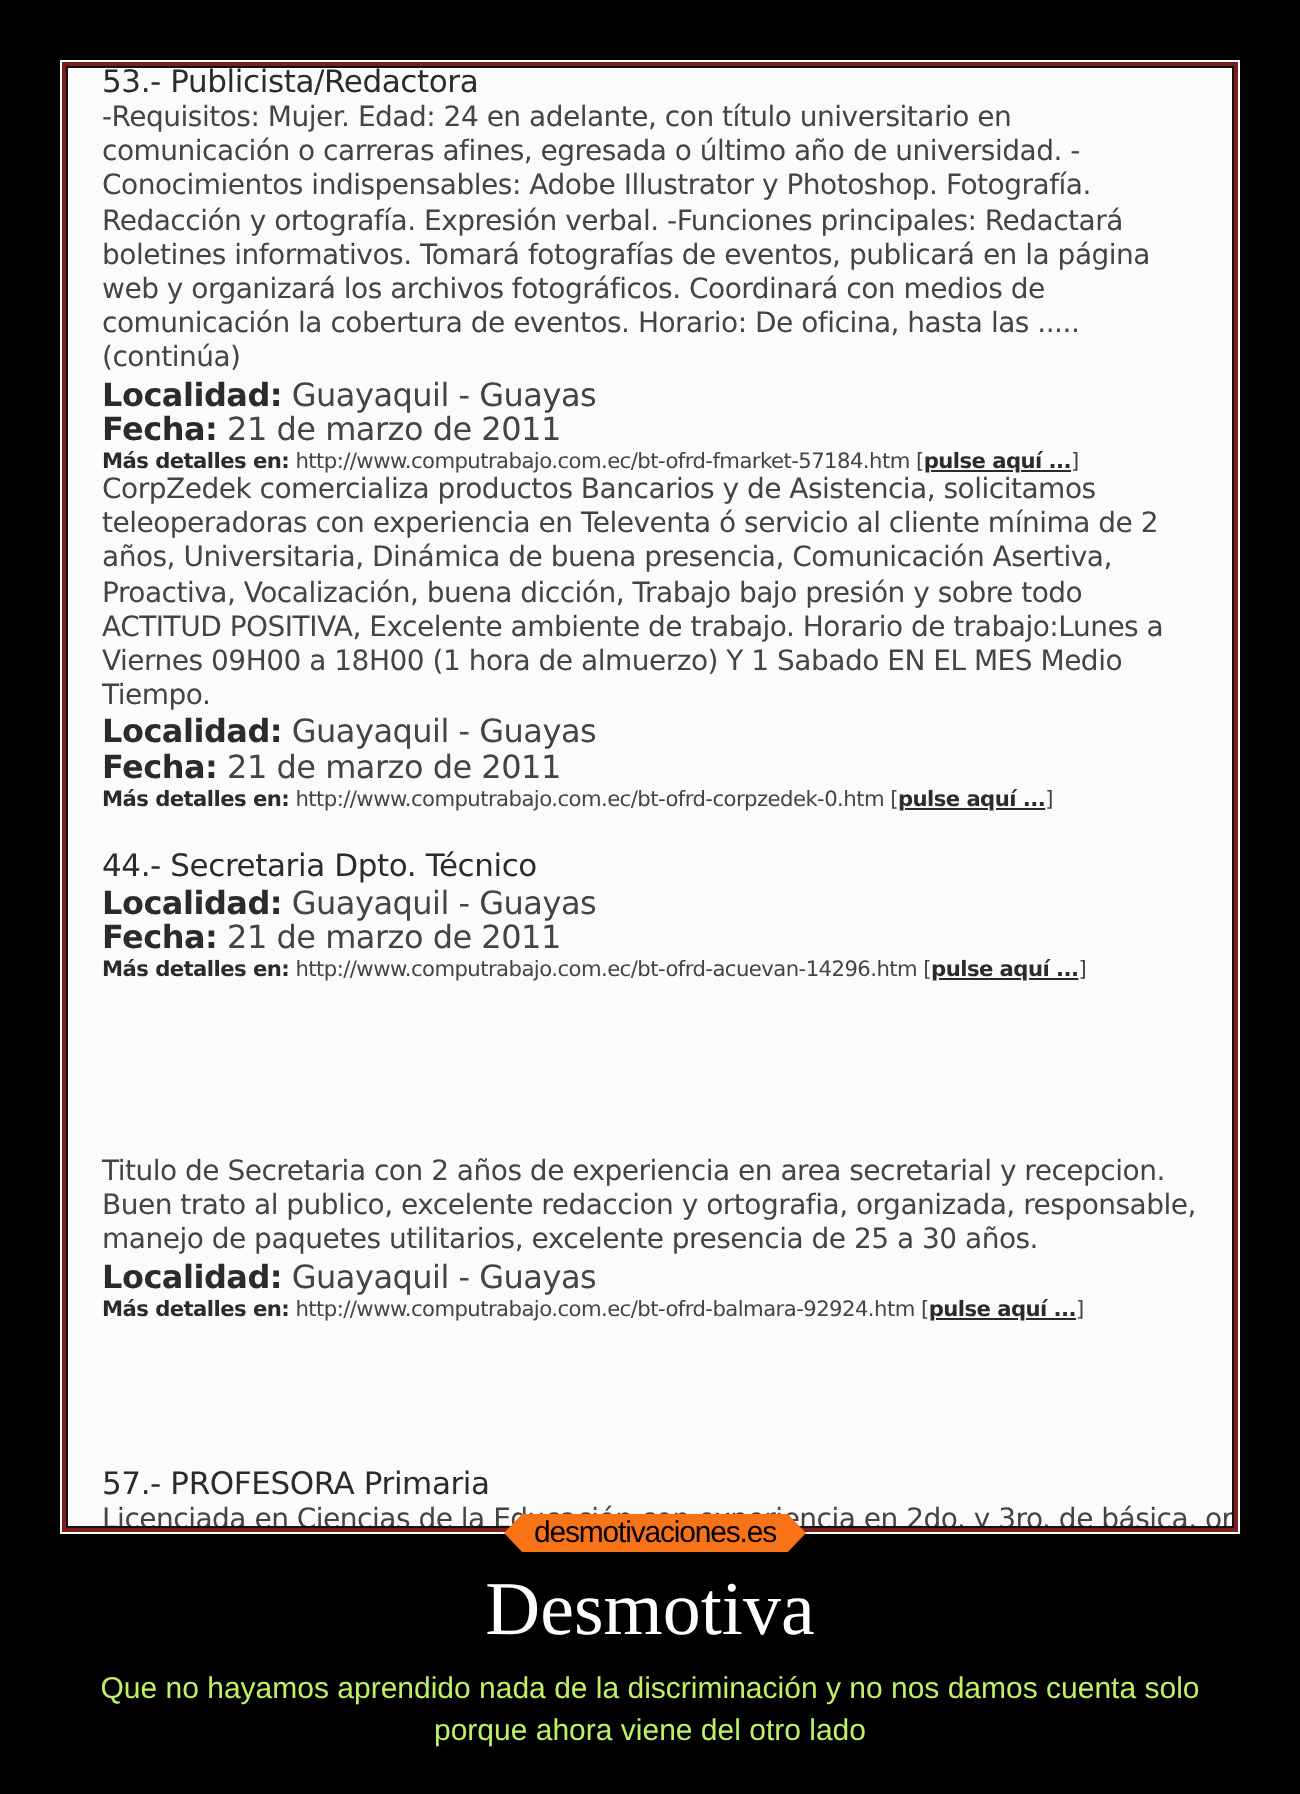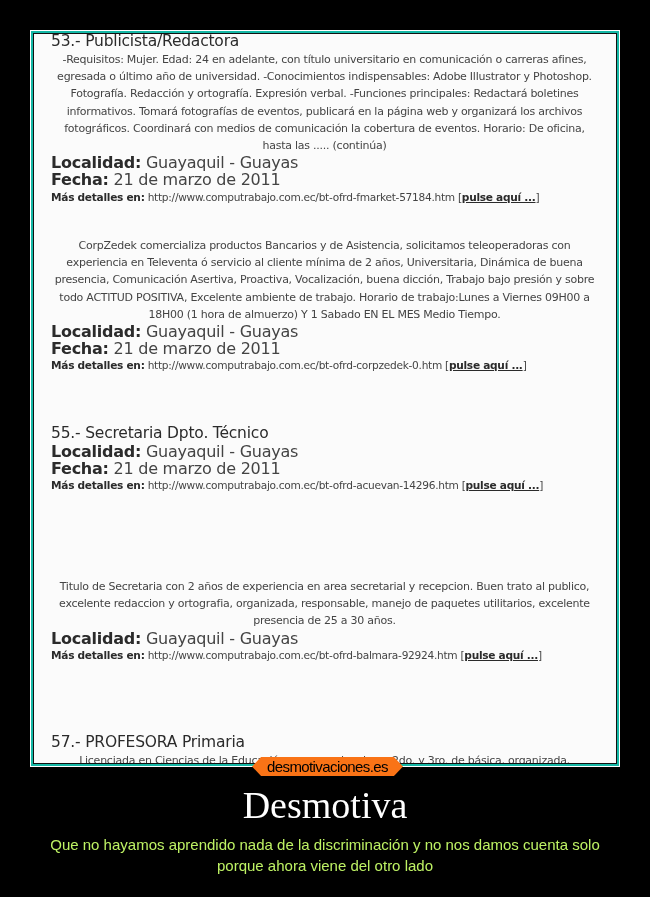--- a/index.html
+++ b/index.html
@@ -14,21 +14,21 @@
       overflow: hidden;
       font-family: "DejaVu Sans", sans-serif;
     }
     .frame {
       position: absolute;
       left: 30px;
       top: 30px;
       width: 588px;
       height: 735px;
       border: 1px solid #ffffff;
-      background: #14b8a6;
+      background: #7f1d1d;
     }
     .screenshot {
       position: absolute;
       left: 2px;
       top: 2px;
       right: 2px;
       bottom: 2px;
       background: #fbfbfb;
       overflow: hidden;
       border: 1px solid #111;
@@ -42,25 +42,24 @@
     }
     .job-title {
       font-size: 15.5px;
       color: #2b2b2b;
       letter-spacing: -0.2px;
       line-height: 18px;
       margin: 0 0 1px 0;
       white-space: nowrap;
     }
     .job-desc {
-      font-size: 11px;
+      font-size: 14px;
       line-height: 17.2px;
       letter-spacing: -0.25px;
       color: #444;
-      text-align: center;
     }
     .meta-line {
       font-size: 16px;
       line-height: 17.2px;
       letter-spacing: -0.25px;
       color: #444;
       white-space: nowrap;
     }
     .meta-label {
       font-weight: bold;
@@ -152,21 +151,21 @@
         <span>21 de marzo de 2011</span>
       </div>
       <div class="details-line">
         <span class="meta-label">Más detalles en:</span>
         <span>http://www.computrabajo.com.ec/bt-ofrd-corpzedek-0.htm</span>
         <span>[</span><span class="pulse-link">pulse aquí ...</span><span>]</span>
       </div>
     </div>
 
     <div class="listing" style="top:390px;">
-      <div class="job-title">55.- Secretaria Dpto. Técnico</div>
+      <div class="job-title">44.- Secretaria Dpto. Técnico</div>
       <div class="meta-line">
         <span class="meta-label">Localidad:</span>
         <span>Guayaquil - Guayas</span>
       </div>
       <div class="meta-line">
         <span class="meta-label">Fecha:</span>
         <span>21 de marzo de 2011</span>
       </div>
       <div class="details-line">
         <span class="meta-label">Más detalles en:</span>

